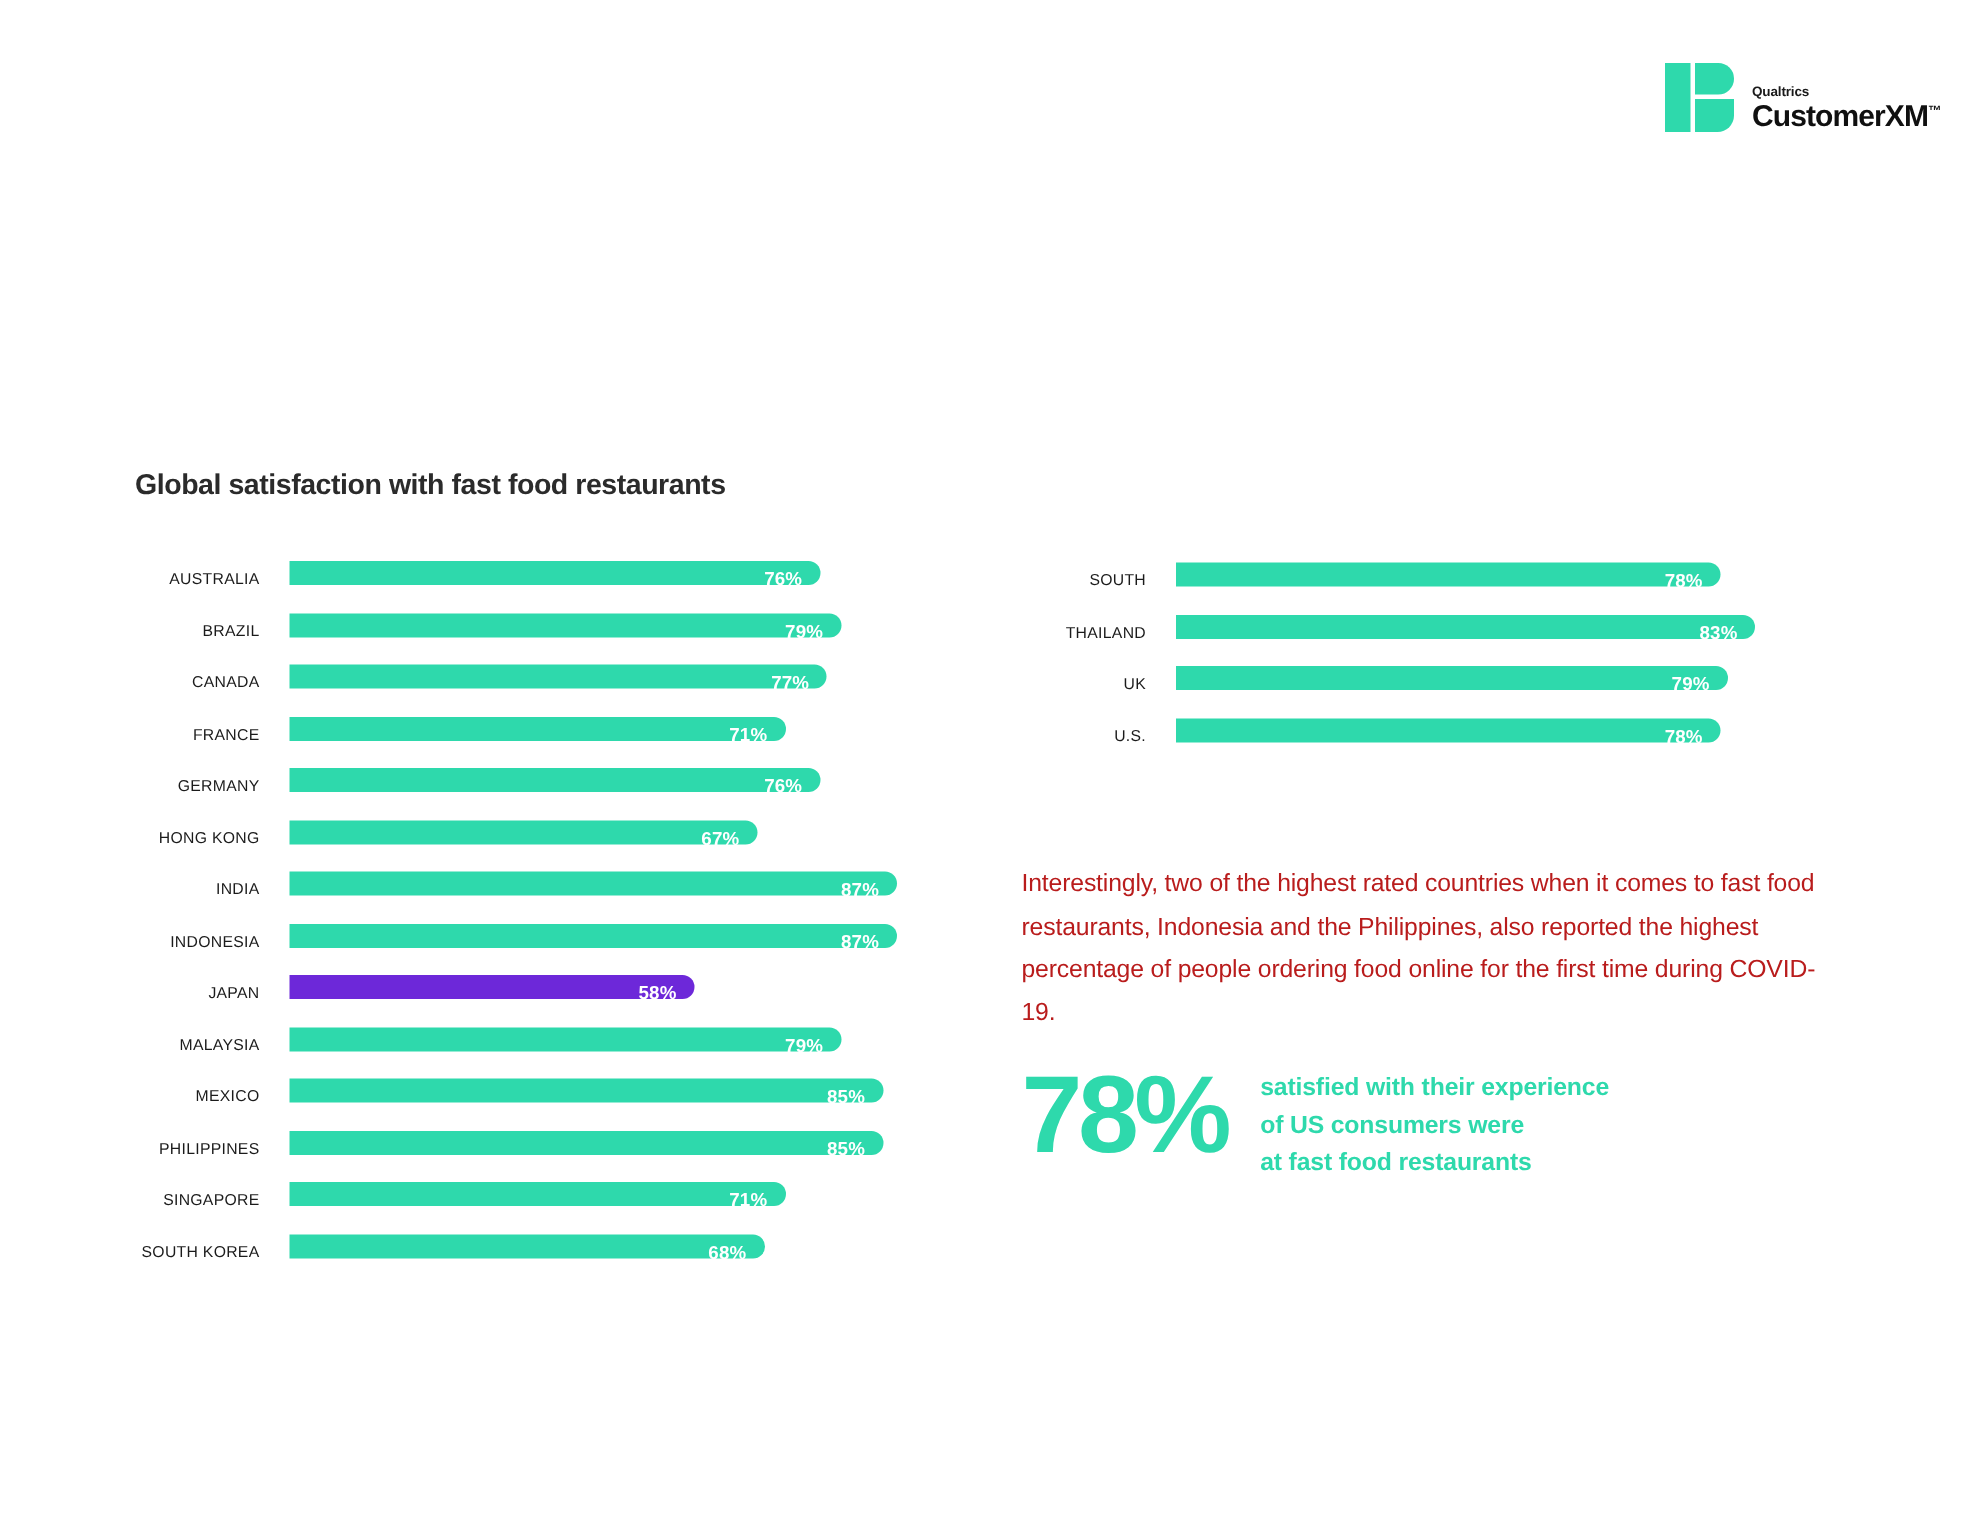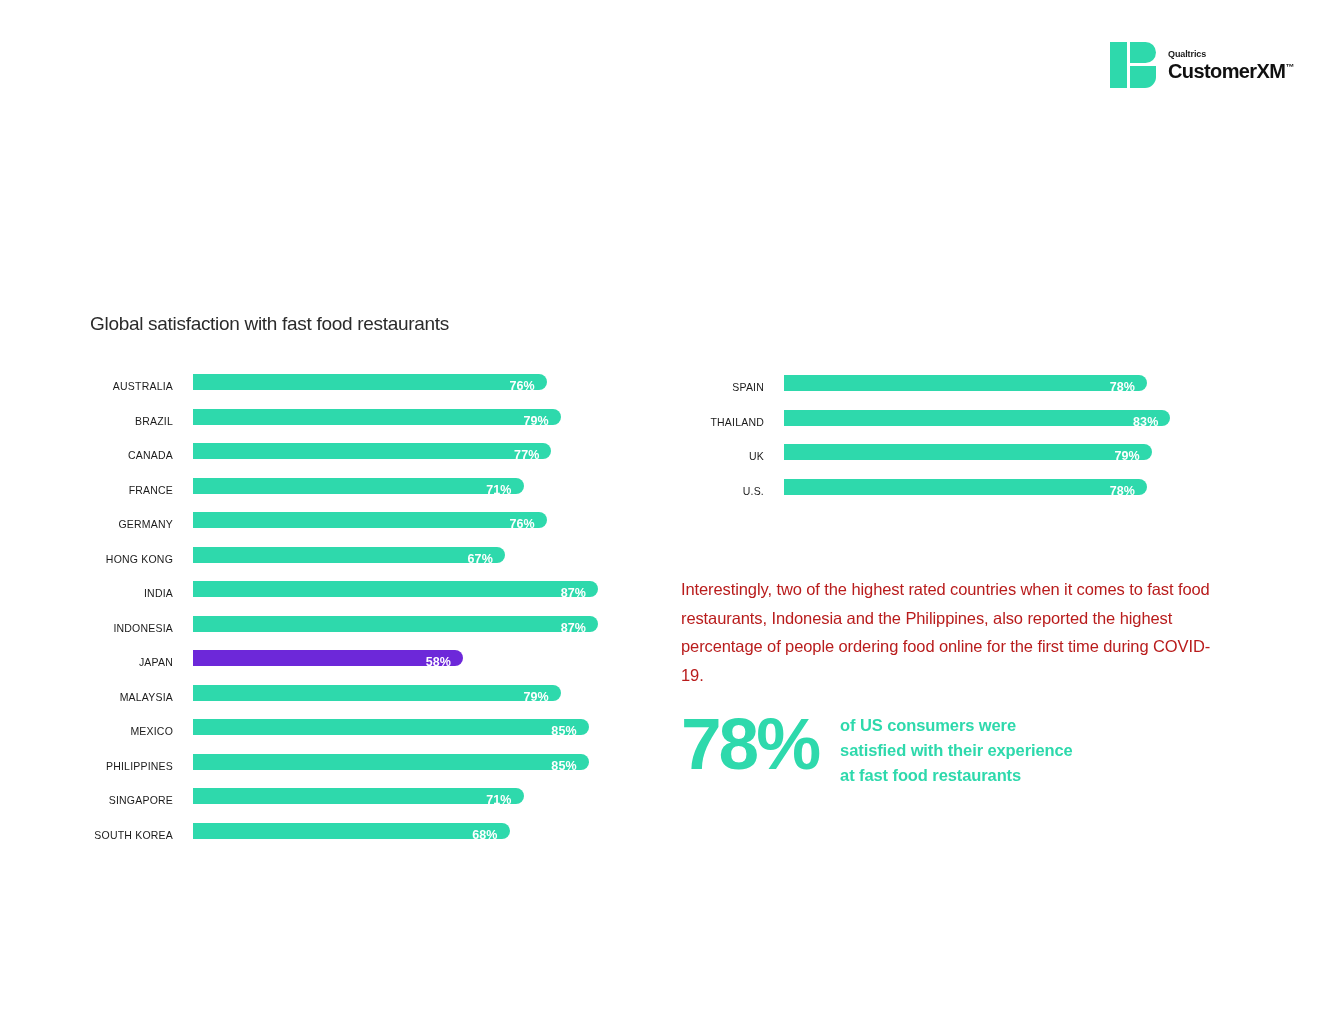--- a/index.html
+++ b/index.html
@@ -15,21 +15,21 @@
     color: #2b2b2b;
     overflow: hidden;
   }
 
   
   .logo-block {
     position: absolute;
     top: 42px;
     left: 1110px;
     display: flex;
-    align-items: center;
+    align-items: flex-end;
     gap: 12px;
   }
   .logo-mark {
     width: 46px;
     height: 46px;
     position: relative;
     flex: 0 0 auto;
   }
   .logo-mark .lm-left {
     position: absolute;
@@ -73,21 +73,21 @@
     font-size: 9px;
     vertical-align: super;
   }
 
   
   .chart-title {
     position: absolute;
     left: 90px;
     top: 313px;
     font-size: 19px;
-    font-weight: normal;
+    font-weight: bold;
     letter-spacing: -0.3px;
     color: #2b2b2b;
   }
 
   
   .chart {
     position: absolute;
   }
   .chart.left  { left: 0px;   top: 374px; width: 660px; }
   .chart.right { left: 591px; top: 375px; width: 660px; }
@@ -304,21 +304,21 @@
       <div class="bar-track">
         <div class="bar-fill" style="width: 316.54px; background: rgb(46, 217, 172);">
           <div class="bar-value">68%</div>
         </div>
       </div>
     </div>
   </div>
 
 <div class="chart right" id="chart-right">
     <div class="bar-row">
-      <div class="bar-label">SPAIN</div>
+      <div class="bar-label">SOUTH</div>
       <div class="bar-track">
         <div class="bar-fill" style="width: 363.09px; background: rgb(46, 217, 172);">
           <div class="bar-value">78%</div>
         </div>
       </div>
     </div>
     <div class="bar-row">
       <div class="bar-label">THAILAND</div>
       <div class="bar-track">
         <div class="bar-fill" style="width: 386.365px; background: rgb(46, 217, 172);">
@@ -342,17 +342,17 @@
         </div>
       </div>
     </div>
   </div>
 
 <div class="body-copy">Interestingly, two of the highest rated countries when it comes to fast food restaurants, Indonesia and the Philippines, also reported the highest percentage of people ordering food online for the first time during COVID-19.</div>
 
 <div class="stat-block">
   <div class="stat-number">78%</div>
   <div class="stat-caption">
+    <span>satisfied with their experience</span>
     <span>of US consumers were</span>
-    <span>satisfied with their experience</span>
     <span>at fast food restaurants</span>
   </div>
 </div>
 
 </body></html>

